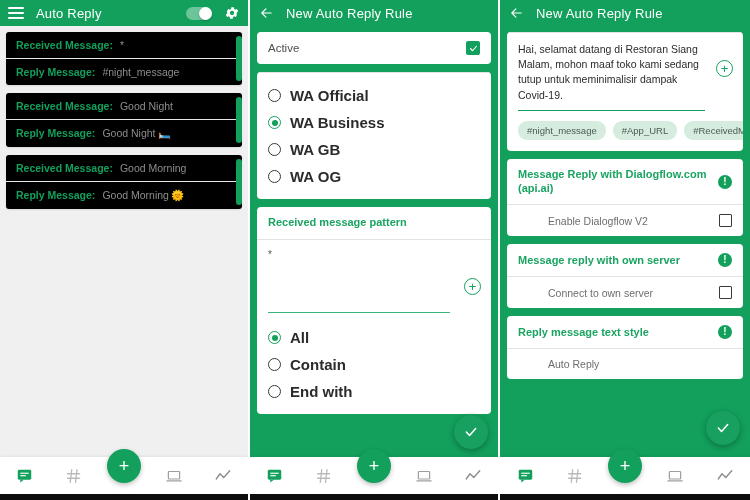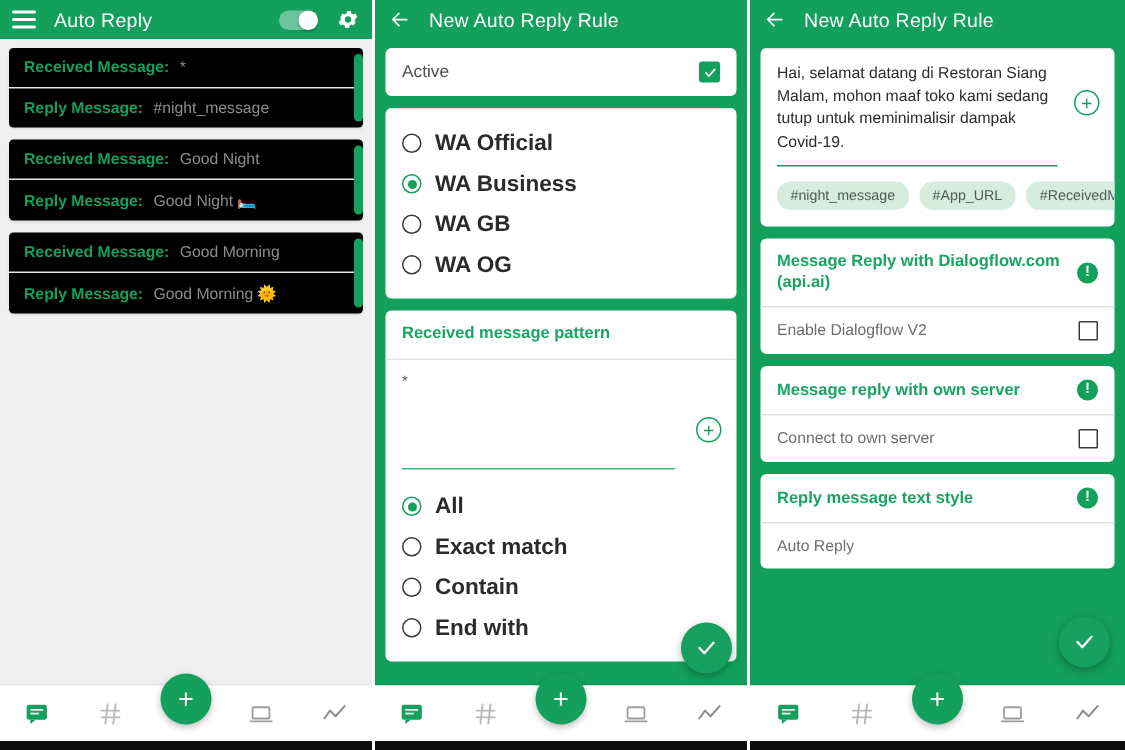--- a/index.html
+++ b/index.html
@@ -204,22 +204,23 @@
     font-size: 10.5px; color: #2b2b2b; line-height: 1.45; flex: 1;
   }
   .msg-underline { border-bottom: 1.3px solid #12a05c; margin: 7px 38px 0 11px; }
   .chips { display: flex; gap: 7px; padding: 10px 0 11px 11px; overflow: hidden; }
   .chip {
     background: #d5ecdf; color: #4e5b53; font-size: 9.5px;
     padding: 4px 9px; border-radius: 9px; white-space: nowrap; cursor: pointer;
   }
 
   .sub-row {
-    display: flex; justify-content: space-between;
+    display: flex; align-items: center; justify-content: space-between;
     padding: 9px 11px;
+    margin-left: 30px;
   }
   .sub-row .lbl { font-size: 10.5px; color: #6d6d6d; }
 
   .fab-check {
     position: absolute; width: 34px; height: 34px; border-radius: 50%;
     background: #17a05f; display: flex; align-items: center; justify-content: center;
     box-shadow: 0 2px 6px rgba(0,0,0,.3); cursor: pointer; z-index: 6;
   }
   .fab-mid { right: 10px; bottom: 8px; }
   .fab-right { right: 10px; bottom: 12px; }
@@ -379,24 +380,20 @@
           <div class="plus-circle plus-abs">+</div>
           <div class="pattern-underline"></div>
         </div>
         <div class="card-body" style="padding-top:6px">
           <div class="radio-row">
             <span class="radio on"></span>
             <span class="radio-label">All</span>
           </div>
           <div class="radio-row">
             <span class="radio"></span>
-            <span class="radio-label">Exact match</span>
-          </div>
-          <div class="radio-row">
-            <span class="radio"></span>
             <span class="radio-label">Contain</span>
           </div>
           <div class="radio-row">
             <span class="radio"></span>
             <span class="radio-label">End with</span>
           </div>
         </div>
       </div>
 
       <div class="fab-check fab-mid">

